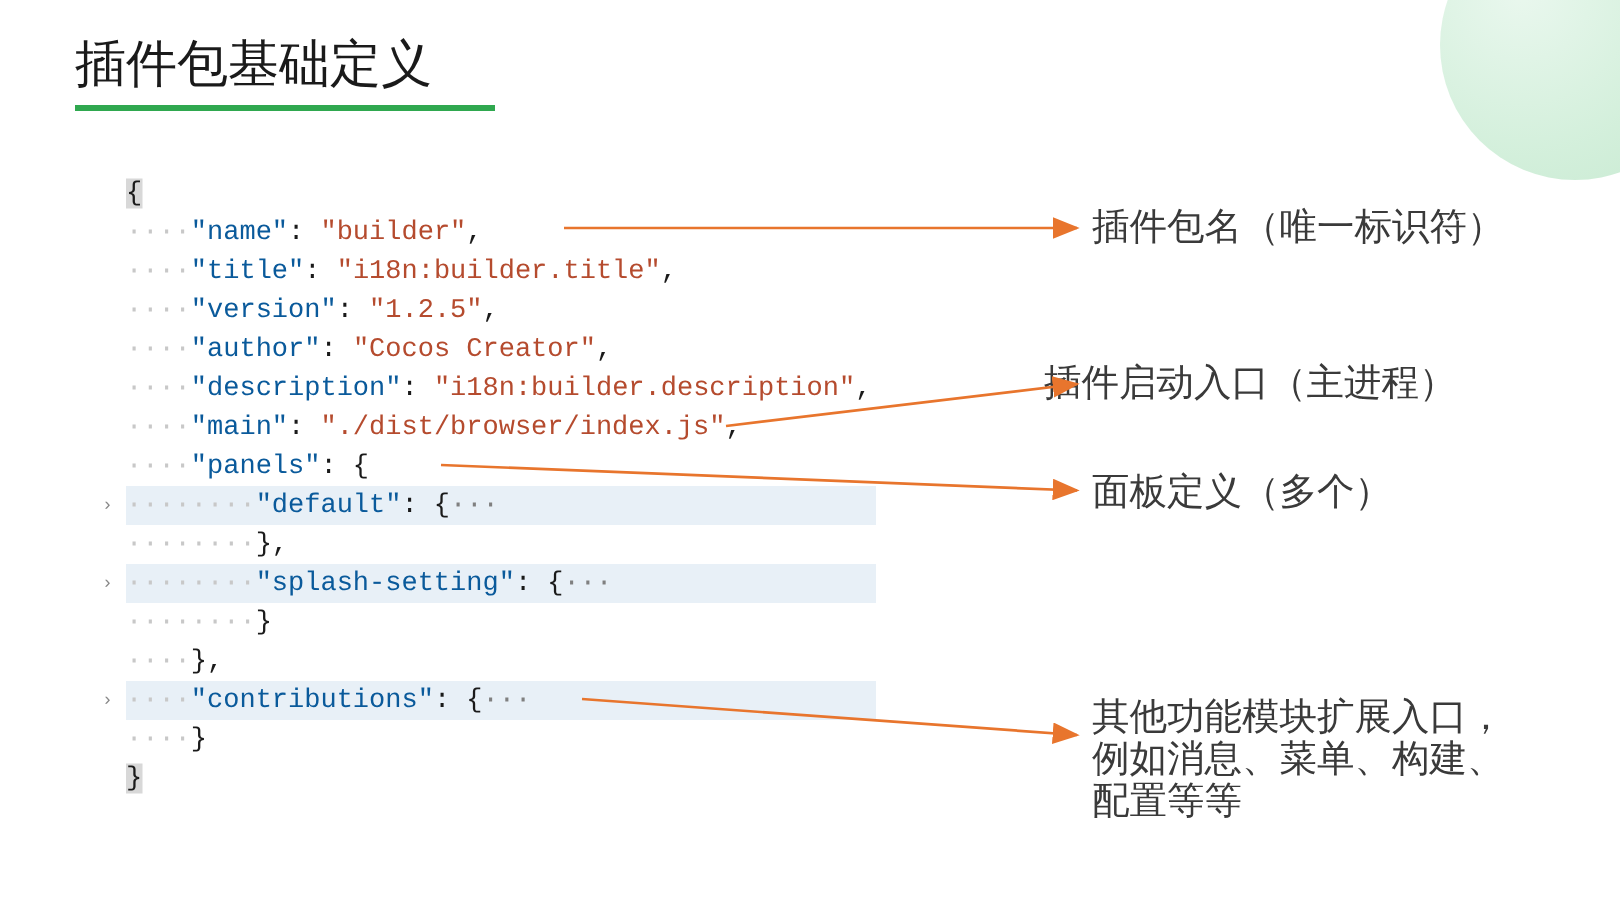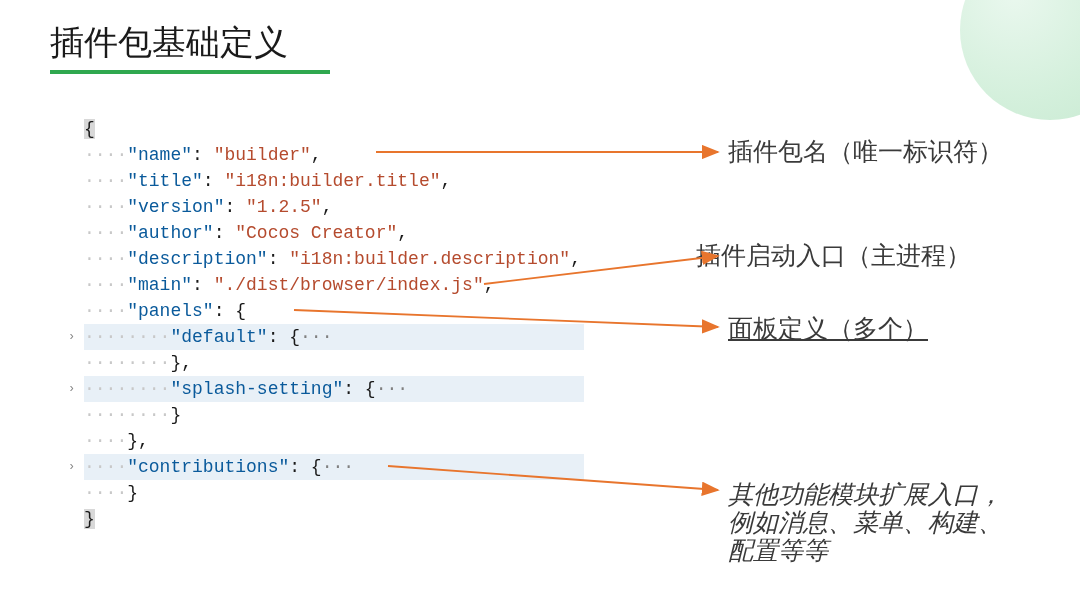--- a/index.html
+++ b/index.html
@@ -103,22 +103,22 @@
     <div class="line"><span class="fold-marker">›</span><span class="fold-line"><span class="dots">········</span><span class="key">"splash-setting"</span>: {<span class="ellipsis">···</span></span></div>
     <div class="line"><span class="dots">········</span>}</div>
     <div class="line"><span class="dots">····</span>},</div>
     <div class="line"><span class="fold-marker">›</span><span class="fold-line"><span class="dots">····</span><span class="key">"contributions"</span>: {<span class="ellipsis">···</span></span></div>
     <div class="line"><span class="dots">····</span>}</div>
     <div class="line"><span class="brace-hl">}</span></div>
   </div>
 
 <div class="label" style="top:137px; left:728px;">插件包名（唯一标识符）</div>
 <div class="label" style="top:241px; left:696px;">插件启动入口（主进程）</div>
-<div class="label" style="top:314px; left:728px;text-decoration:underline;">面板定义（多个）</div>
-<div class="label" style="top:480px; left:728px; white-space:pre-line;font-style:italic;">其他功能模块扩展入口，
+<div class="label" style="top:314px; left:728px;">面板定义（多个）</div>
+<div class="label" style="top:464px; left:728px; white-space:pre-line;">其他功能模块扩展入口，
 例如消息、菜单、构建、
 配置等等</div>
 
 <svg width="1080" height="598" style="position:absolute;top:0;left:0;pointer-events:none">
   <defs>
     <marker id="ah" markerWidth="10" markerHeight="8" refX="9" refY="4" orient="auto">
       <path d="M0,0 L10,4 L0,8 Z" class="arrow-head"></path>
     </marker>
   </defs>
 

